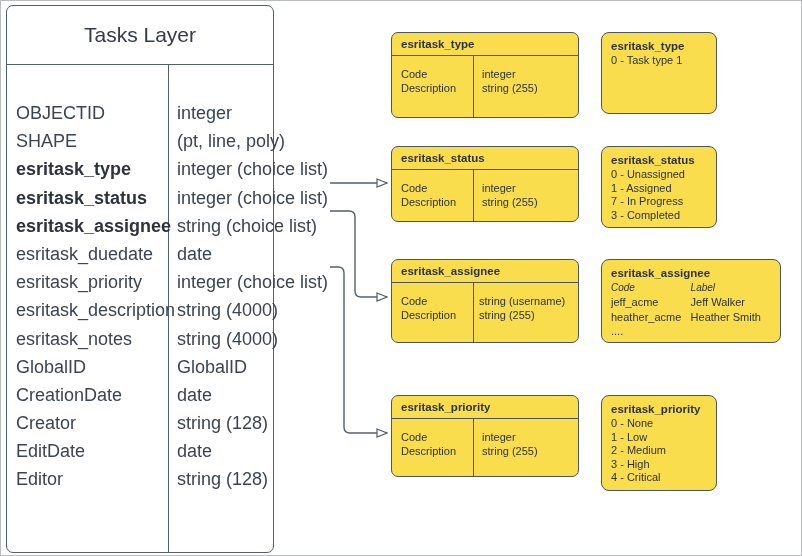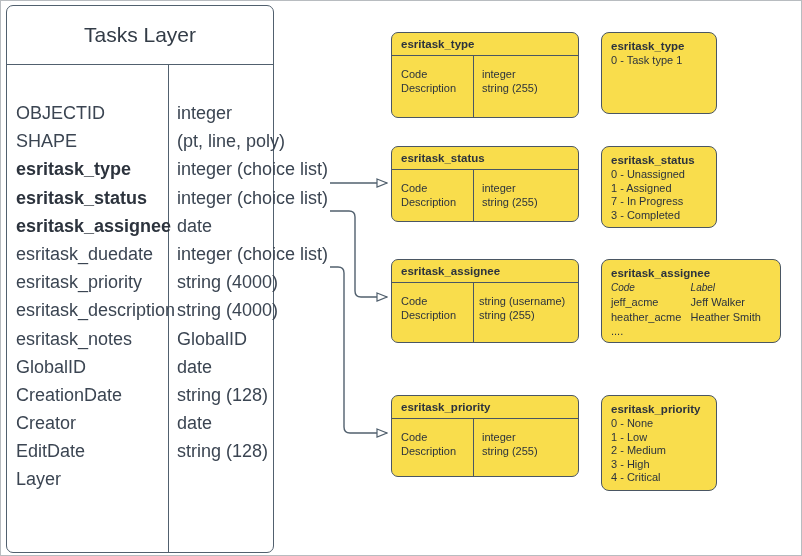--- a/index.html
+++ b/index.html
@@ -199,28 +199,29 @@
       <div class="field-row bold">esritask_status</div>
       <div class="field-row bold">esritask_assignee</div>
       <div class="field-row">esritask_duedate</div>
       <div class="field-row">esritask_priority</div>
       <div class="field-row">esritask_description</div>
       <div class="field-row">esritask_notes</div>
       <div class="field-row">GlobalID</div>
       <div class="field-row">CreationDate</div>
       <div class="field-row">Creator</div>
       <div class="field-row">EditDate</div>
-      <div class="field-row">Layer</div>
+      <div class="field-row">Editor</div>
     </div>
 
     <div class="types-col">
       <div class="field-row">integer</div>
       <div class="field-row">(pt, line, poly)</div>
       <div class="field-row">integer (choice list)</div>
       <div class="field-row">integer (choice list)</div>
+      <div class="field-row">string (choice list)</div>
       <div class="field-row">date</div>
       <div class="field-row">integer (choice list)</div>
       <div class="field-row">string (4000)</div>
       <div class="field-row">string (4000)</div>
       <div class="field-row">GlobalID</div>
       <div class="field-row">date</div>
       <div class="field-row">string (128)</div>
       <div class="field-row">date</div>
       <div class="field-row">string (128)</div>
     </div>

